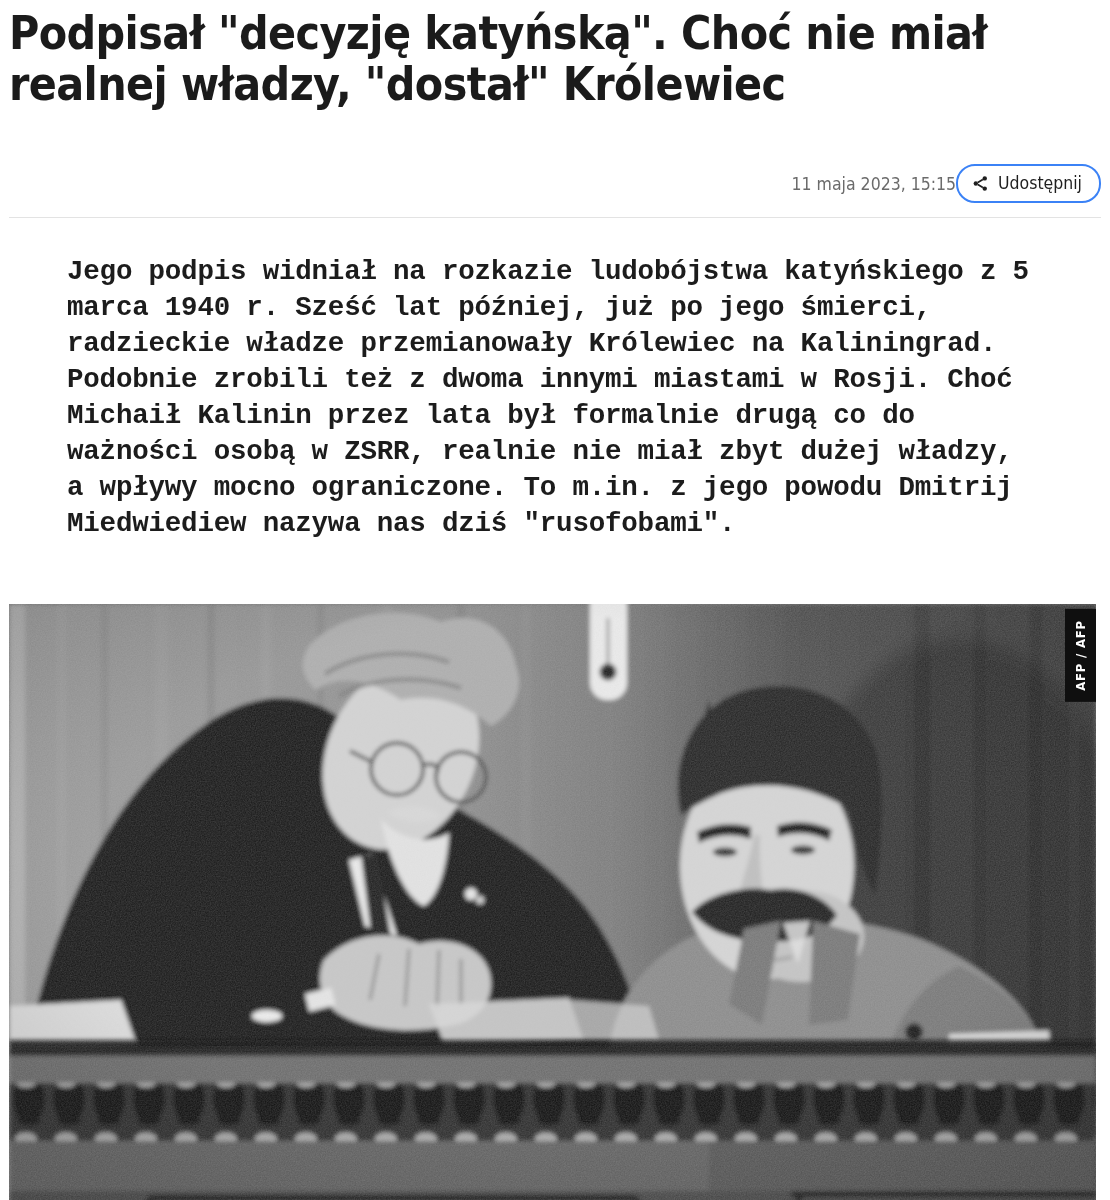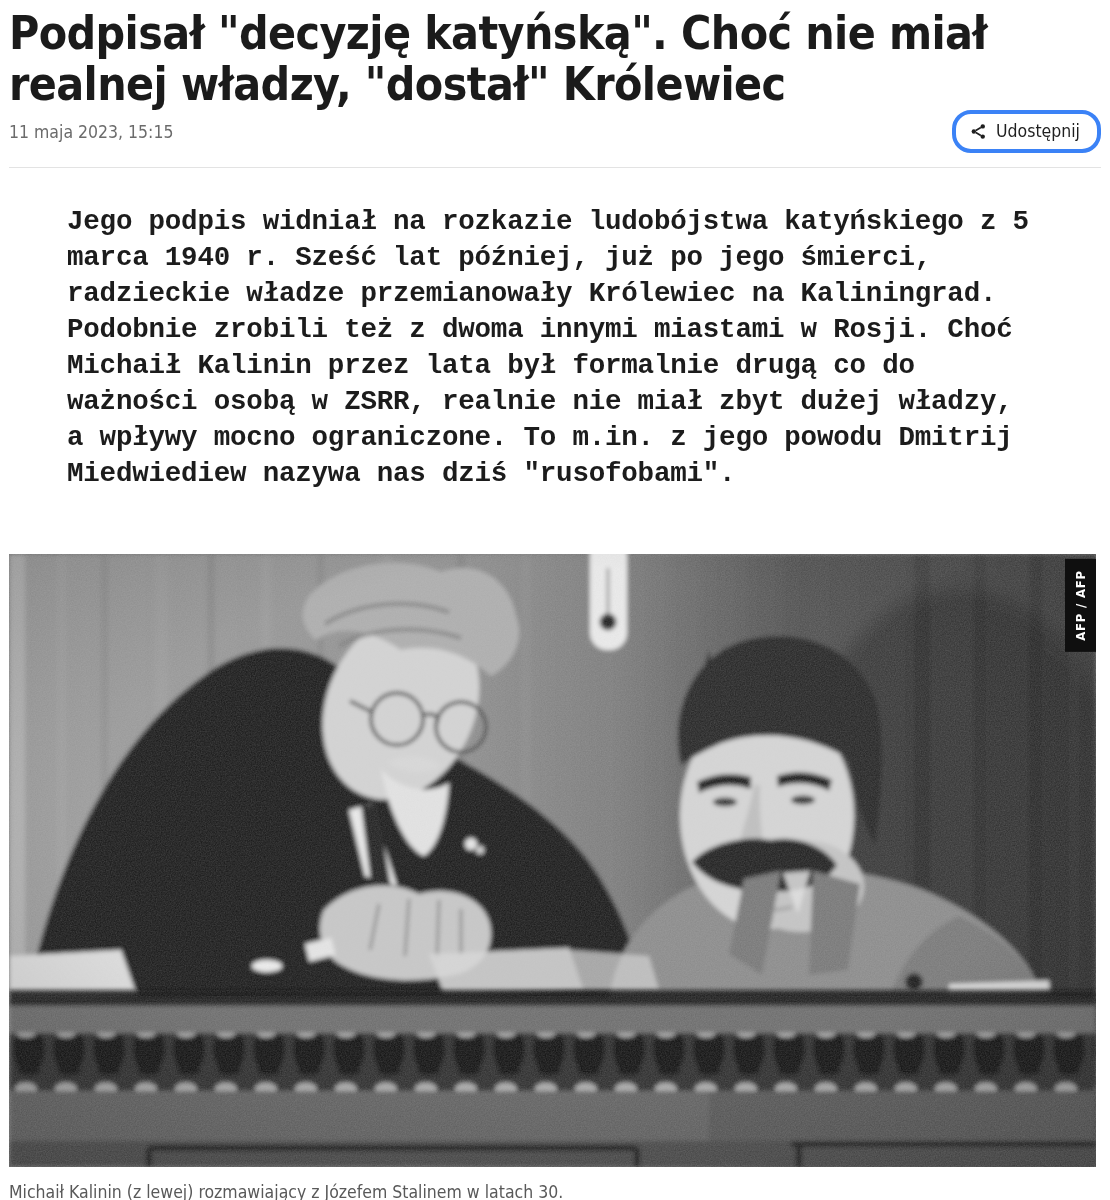--- a/index.html
+++ b/index.html
@@ -1,22 +1,22 @@
 <!DOCTYPE html>
 <html lang="pl"><head>
 <meta charset="utf-8">
 <style>
   html,body{margin:0;padding:0;background:#fff;}
   body{font-family:"DejaVu Sans","Liberation Sans",sans-serif;color:#1b1b1b;width:1110px;}
   .page{width:1110px;box-sizing:border-box;padding:8px 9px 20px;}
   .headline{margin:0;font-size:46px;line-height:1.11;font-weight:800;letter-spacing:-0.6px;
     color:#1b1b1b;font-stretch:semi-condensed;}
-  .meta-row{display:flex;justify-content:space-between;align-items:center;}
+  .meta-row{display:flex;justify-content:flex-end;align-items:center;margin-top:54px;}
   .pub-date{font-size:17.5px;color:#6b6b6b;font-stretch:semi-condensed;}
-  .share-btn{display:flex;align-items:center;gap:9px;border:4px solid #3b82f6;border-radius:19px;
+  .share-btn{display:flex;align-items:center;gap:9px;border:2px solid #3b82f6;border-radius:19px;
     background:#fff;padding:7px 17px 7px 14px;font-family:inherit;font-size:17.5px;color:#1f1f1f;
     font-stretch:semi-condensed;cursor:pointer;line-height:1.2;}
   .share-btn svg{display:block;}
   .divider{border:0;border-top:1px solid #e3e3e3;margin:14px 0 0;}
   .lead{margin:36px 58px 0;font-size:27.5px;line-height:1.31;font-weight:700;color:#1c1c1c;
     letter-spacing:-0.2px;font-stretch:semi-condensed;font-family:Liberation Mono, monospace;}
   .figure{margin:62px 0 0;position:relative;width:1087px;}
   .photo{display:block;background:#777;}
   .credit-badge{position:absolute;top:5px;right:0;background:#0f0f0f;color:#ffffff;
     font-size:13px;font-weight:700;letter-spacing:0.8px;padding:11px 8px;

